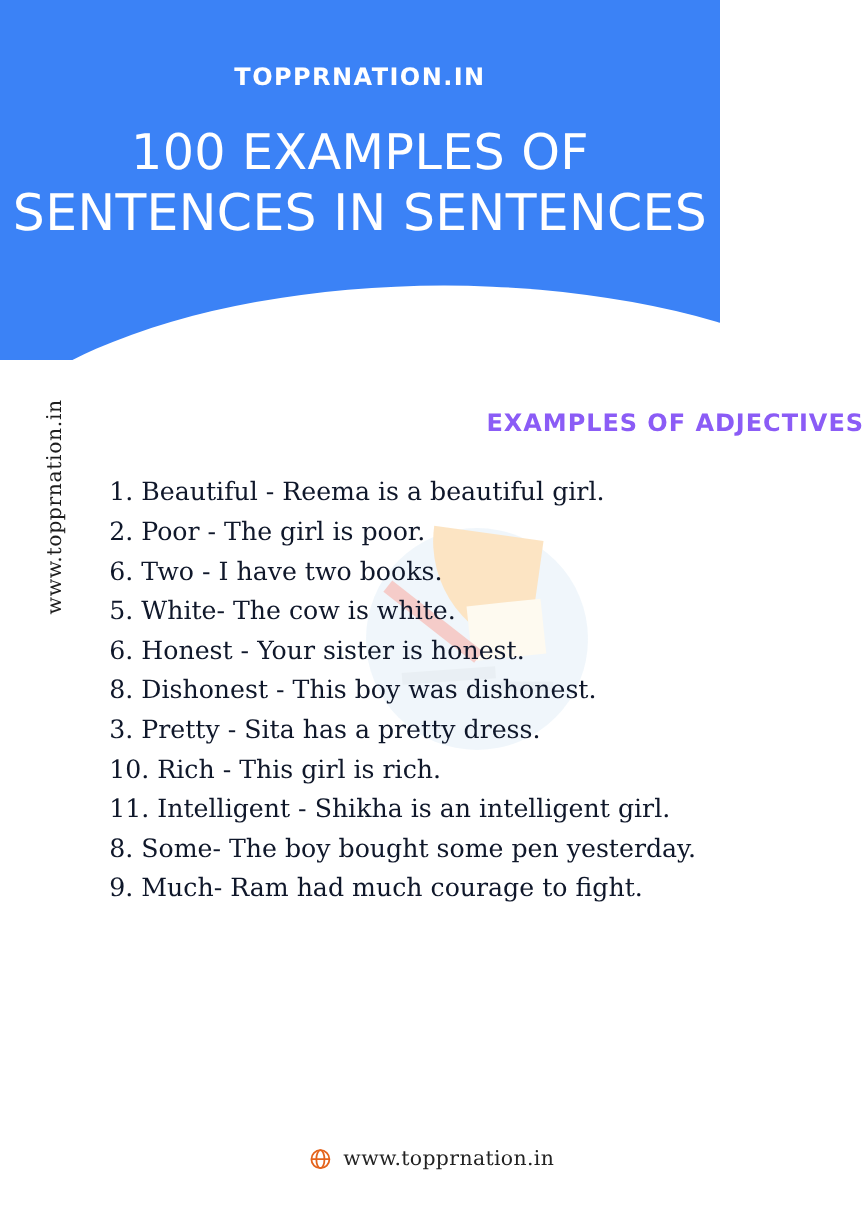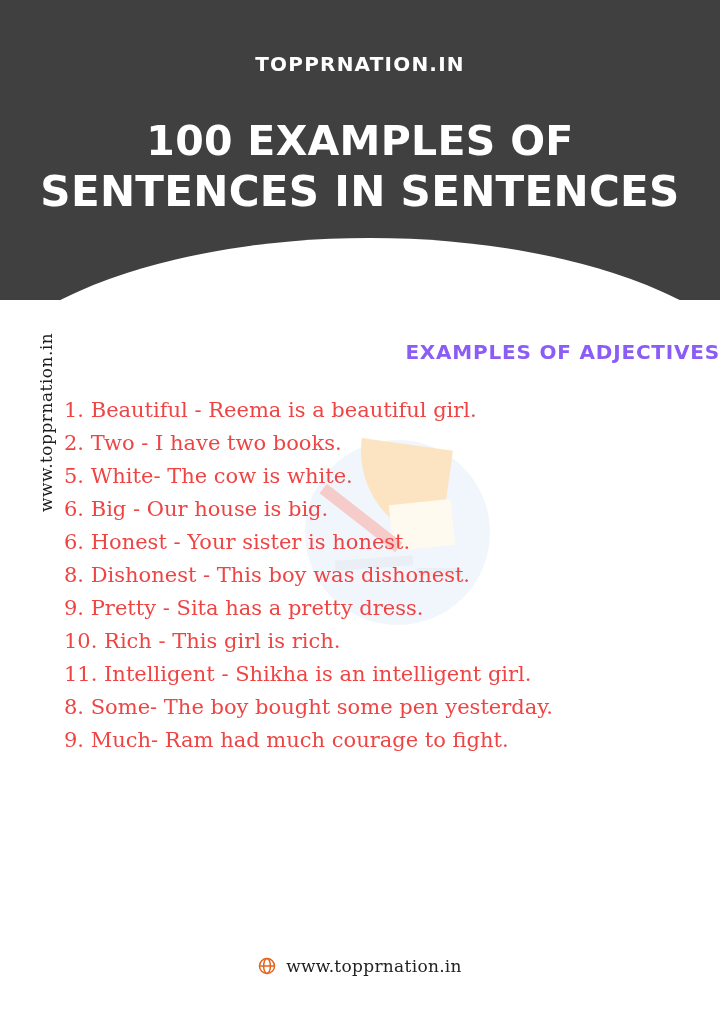--- a/index.html
+++ b/index.html
@@ -20,43 +20,43 @@
     height: 1018px;
     background: #ffffff;
     overflow: hidden;
   }
 
   
   .header {
     position: absolute;
     top: 0;
     left: 0;
-    width: 720px;
+    width: 600px;
     height: 300px;
-    background: #404040;
+    background: #3b82f6;
     overflow: hidden;
   }
   .header-inner {
     position: relative;
     z-index: 3;
     padding-top: 52px;
     text-align: center;
   }
   .brand {
     color: #ffffff;
     font-size: 20px;
     font-weight: bold;
     letter-spacing: 1.2px;
     font-family: "DejaVu Sans", sans-serif;
   }
   .headline {
-    margin-top: 40px;
+    margin-top: 26px;
     color: #ffffff;
     font-size: 41px;
-    font-weight: bold;
+    font-weight: normal;
     line-height: 1.22;
     letter-spacing: 0.3px;
     font-family: "DejaVu Sans", sans-serif;
   }
   .headline .line2 {
     display: block;
     font-size: 42px;
   }
 
   
@@ -168,22 +168,22 @@
   }
   .list {
     margin: 30px 0 0 0;
     padding: 0;
     list-style: none;
   }
   .list li {
     font-family: "DejaVu Serif", serif;
     font-size: 21px;
     line-height: 33px;
-    color: #ef4444;
-    padding-left: 64px;
+    color: #0f172a;
+    padding-left: 91px;
     white-space: nowrap;
   }
 
   
   .footer {
     position: absolute;
     bottom: 42px;
     left: 0;
     width: 720px;
     display: flex;
@@ -229,26 +229,26 @@
     <div class="wm-bar"></div>
     <div class="wm-bar2"></div>
   </div>
 
   <div class="side-url">www.topprnation.in</div>
 
   <div class="content">
     <div class="section-title">EXAMPLES OF ADJECTIVES</div>
     <ul class="list">
       <li>1. Beautiful - Reema is a beautiful girl.</li>
-      <li>2. Two - I have two books.</li>
+      <li>2. Poor - The girl is poor.</li>
+      <li>6. Two - I have two books.</li>
       <li>5. White- The cow is white.</li>
-      <li>6. Big - Our house is big.</li>
       <li>6. Honest - Your sister is honest.</li>
       <li>8. Dishonest - This boy was dishonest.</li>
-      <li>9. Pretty - Sita has a pretty dress.</li>
+      <li>3. Pretty - Sita has a pretty dress.</li>
       <li>10. Rich - This girl is rich.</li>
       <li>11. Intelligent - Shikha is an intelligent girl.</li>
       <li>8. Some- The boy bought some pen yesterday.</li>
       <li>9. Much- Ram had much courage to fight.</li>
     </ul>
   </div>
 
   <div class="footer">
     <span class="globe-icon">
       <svg viewBox="0 0 24 24" width="18" height="18" aria-hidden="true">

